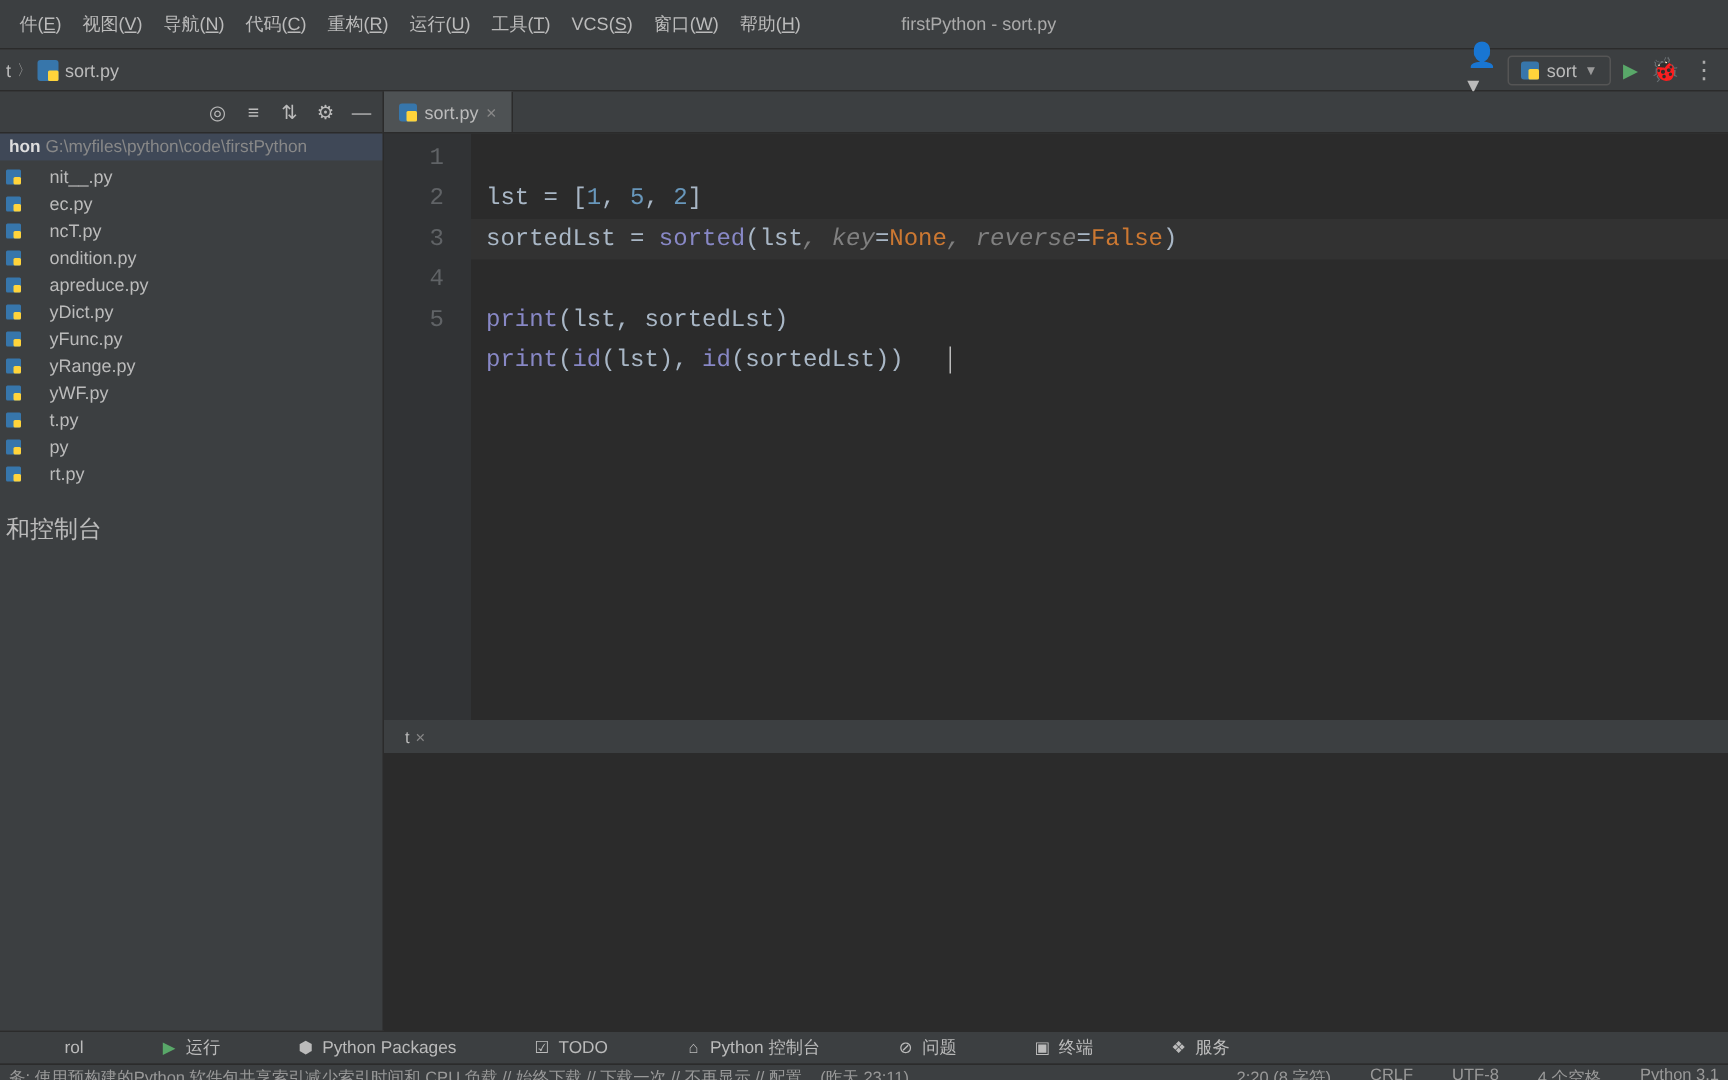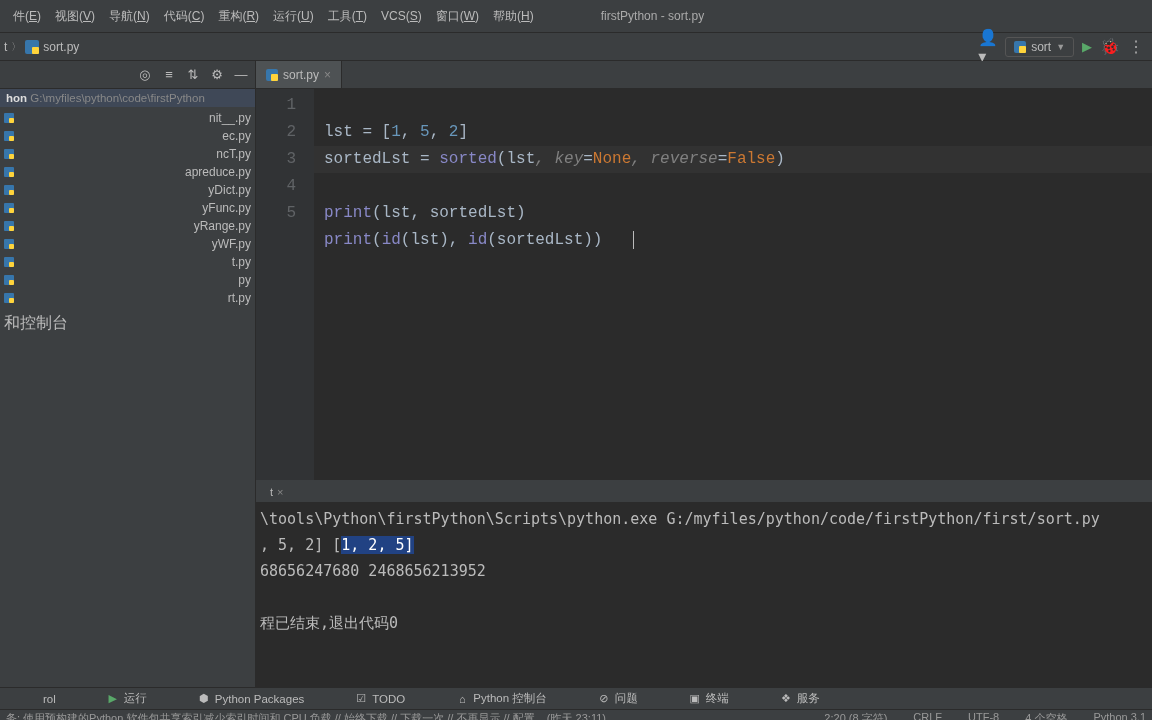--- a/index.html
+++ b/index.html
@@ -29,25 +29,25 @@
   .main { display: flex; height: calc(100% - 26px - 28px - 22px - 18px); }
   
   
   .sidebar { width: 256px; background: #3c3f41; display: flex; flex-direction: column; border-right: 1px solid #2b2b2b; }
   .sidebar-header { height: 28px; display: flex; align-items: center; justify-content: flex-end; gap: 8px; padding: 0 6px; border-bottom: 1px solid #2b2b2b; }
   .sidebar-header .hicon { width: 16px; height: 16px; display:inline-flex; align-items:center; justify-content:center; color:#bbb; font-size:13px;}
   .proj-path { padding: 3px 6px; font-size: 11.5px; white-space: nowrap; overflow: hidden; background:#4b6eaf33; }
   .proj-path .pj { color: #ddd; font-weight: bold; margin-top: 33px; }
   .proj-path .pth { color: #888; }
   .tree { padding: 2px 0; font-size: 12px; }
-  .tree-item { padding: 2px 4px; white-space: nowrap; overflow: hidden; display:flex; align-items:center; gap:19px;justify-content:space-between;}
+  .tree-item { padding: 2px 4px; white-space: nowrap; overflow: hidden; display:flex; align-items:center; gap:19px;}
   .tree-item .py-icon-sm { width:10px; height:10px; display:inline-block; background:#3776ab; border-radius:1px; position:relative;}
   .tree-item .py-icon-sm::after { content:""; position:absolute; right:0; bottom:0; width:5px; height:5px; background:#ffd43b; border-radius:1px;}
   .tree-label { color:#bbb; }
-  .tree-section { padding:4px 4px; color:#bbb; }
+  .tree-section { padding:4px 4px; color:#bbb;margin-top:12px; }
   
   
   .editor-wrap { flex: 1; display: flex; flex-direction: column; background: #2b2b2b; }
   .editor-tabs { height: 28px; background: #3c3f41; display: flex; align-items: stretch; border-bottom: 1px solid #2b2b2b; }
   .editor-tab { display: flex; align-items: center; gap: 5px; padding: 0 10px; background: #4e5254; font-size: 12px; border-right: 1px solid #2b2b2b; }
   .tab-close { color: #888; font-size: 12px; }
   .editor { flex: 1; display: flex; font-family: Consolas, "Courier New", monospace; font-size: 16px; line-height: 27px; position: relative; }
   .gutter { width: 58px; text-align: right; padding: 3px 18px 3px 0; color: #606366; background: #313335; user-select: none; }
   .code { flex: 1; padding: 3px 10px; color: #a9b7c6; white-space: pre; position: relative; }
   .code .kw { color: #cc7832; }
@@ -139,20 +139,24 @@
       <div class="tree-item">
           <span class="py-icon-sm"></span>
           <span class="tree-label">ec.py</span>
         </div>
       <div class="tree-item">
           <span class="py-icon-sm"></span>
           <span class="tree-label">ncT.py</span>
         </div>
       <div class="tree-item">
           <span class="py-icon-sm"></span>
+          <span class="tree-label">ondition.py</span>
+        </div>
+      <div class="tree-item">
+          <span class="py-icon-sm"></span>
           <span class="tree-label">apreduce.py</span>
         </div>
       <div class="tree-item">
           <span class="py-icon-sm"></span>
           <span class="tree-label">yDict.py</span>
         </div>
       <div class="tree-item">
           <span class="py-icon-sm"></span>
           <span class="tree-label">yFunc.py</span>
         </div>
@@ -204,25 +208,20 @@
 </div>
     </div>
 
     <div class="runwin">
       <div class="runwin-tabs">
         <span class="runwin-tab">
           <span>t</span>
             <span class="x">×</span>
         </span>
       </div>
-      <div class="run-output"><span>\tools\Python\firstPython\Scripts\python.exe G:/myfiles/python/code/firstPython/first/sort.py</span>
-<span>, 5, 2] [</span><span class="sel">1, 2, 5]</span>
-<span>68656247680 2468656213952</span>
-
-<span>程已结束,退出代码0</span></div>
     </div>
   </div>
 </div>
 
 <div class="bottombar">
   <span class="bbitem">
       <span>rol</span>
     </span>
   <span class="bbitem">
       <span class="bbicon bb-run">▶</span>

